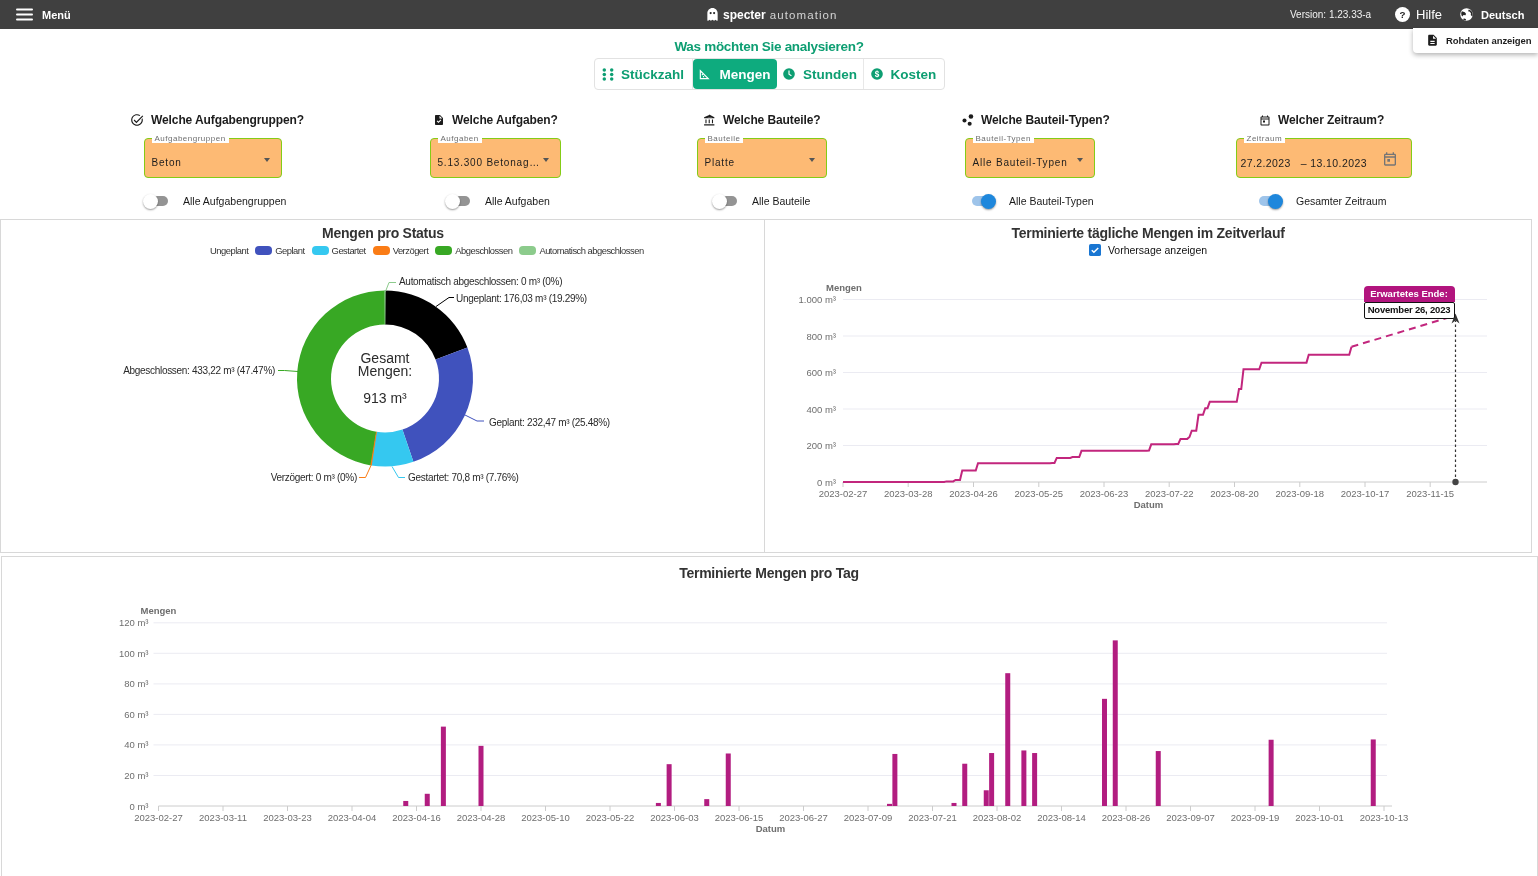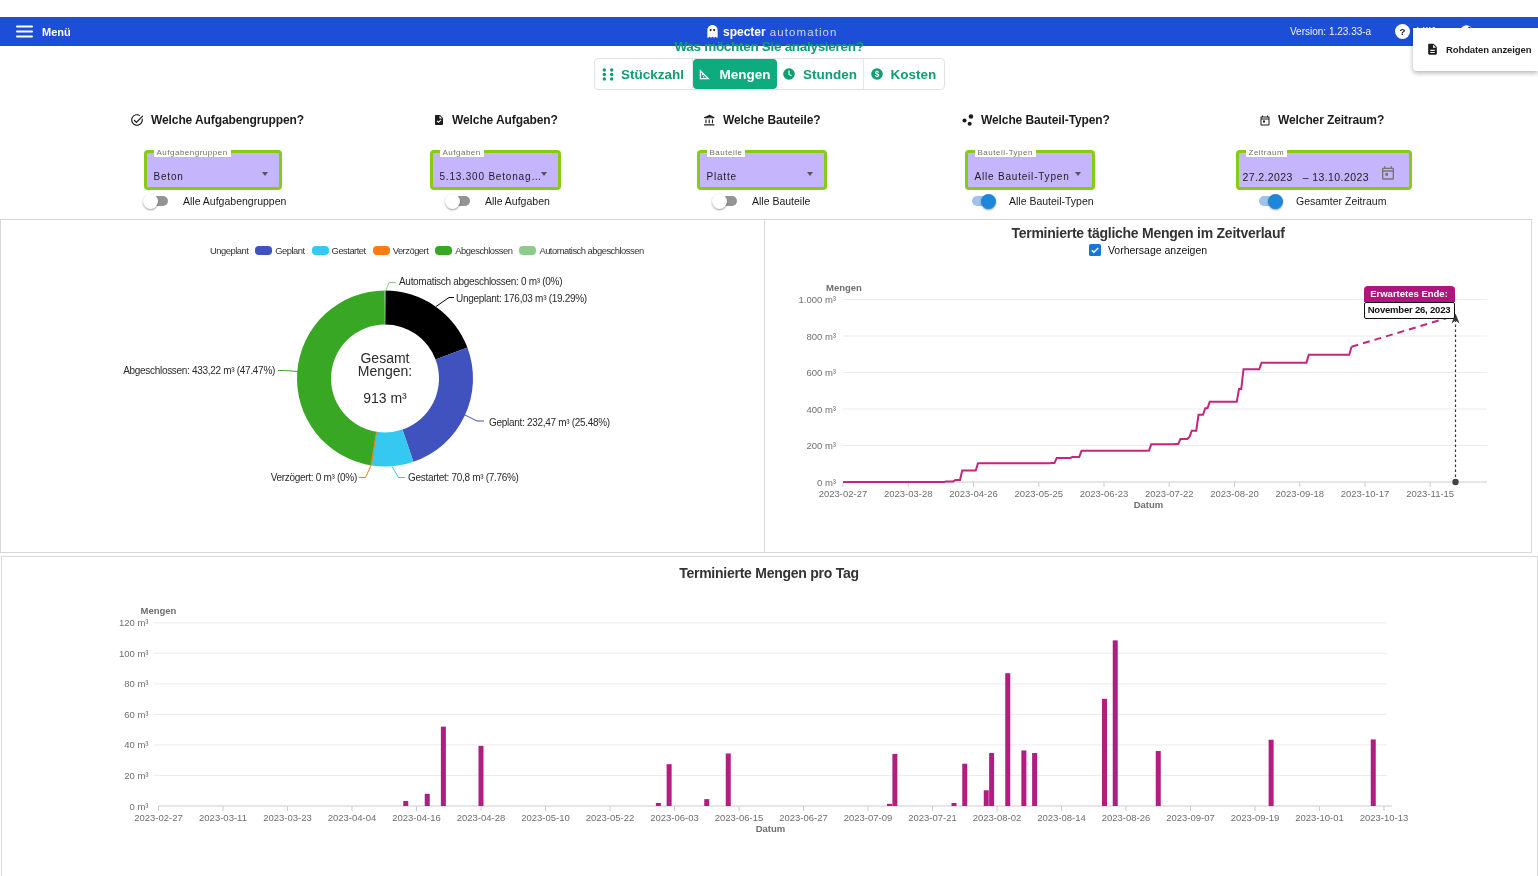--- a/index.html
+++ b/index.html
@@ -1,23 +1,23 @@
 <!DOCTYPE html>
 <html><head><meta charset="utf-8"><style>
 *{margin:0;padding:0;box-sizing:border-box}
 html,body{width:1538px;height:876px;background:#fff;font-family:"Liberation Sans",sans-serif;overflow:hidden}
 #page{position:relative;width:1538px;height:876px}
-#topbar{position:absolute;left:0;top:17px;width:1538px;height:29px;background:#1d4ed8;color:#fff}
+#topbar{position:absolute;left:0;top:0;width:1538px;height:29px;background:#404040;color:#fff}
 .tb{position:absolute;top:0;height:29px;display:flex;align-items:center}
 #seg{position:absolute;left:593.5px;top:58px;width:351px;height:32px;border:1px solid #e2e2e2;border-radius:4px;background:#fff;display:flex}
 .segbtn{display:flex;align-items:center;justify-content:center;gap:7px;color:#0d9e72;font-size:13.5px;font-weight:bold;border-right:1px solid #e8e8e8}
 .segbtn:last-child{border-right:none}
 .segsel{background:#0eab7e;color:#fff;border-radius:4px;border-right:none}
 .fhead{position:absolute;top:112px;height:16px;display:flex;align-items:center;gap:7px;font-size:12px;letter-spacing:-0.1px;font-weight:bold;color:#1c1c1c}
-.selbox{position:absolute;top:150px;height:40px;border:3px solid #84cc16;border-radius:4px;background:#c4b5fd}
+.selbox{position:absolute;top:138px;height:40px;border:1px solid #84cc16;border-radius:4px;background:#fdba74}
 .sellab{position:absolute;top:-4px;left:7px;background:#fff;padding:0 3px;font-size:8px;color:#6f6f6f;letter-spacing:0.5px;line-height:8px}
 .selval{position:absolute;left:7px;top:18px;font-size:10px;color:#1d1d1d;letter-spacing:0.8px;white-space:nowrap}
 .selarr{position:absolute;right:11px;top:18.5px;width:0;height:0;border-left:3.8px solid transparent;border-right:3.8px solid transparent;border-top:4.2px solid #555}
 .togrow{position:absolute;top:193px;height:16px;display:flex;align-items:center;gap:16px;font-size:10.5px;color:#1a1a1a}
 .tog{position:relative;width:23px;height:16px;flex:0 0 auto}
 .togtrack{position:absolute;left:2px;top:3px;width:22px;height:10px;border-radius:5px}
 .togthumb{position:absolute;top:0.5px;width:15px;height:15px;border-radius:50%;box-shadow:0 1px 2px rgba(0,0,0,.4)}
 .off .togtrack{background:#949494}
 .off .togthumb{left:-1px;background:#fff}
 .on .togtrack{background:#9ec4ea}
@@ -57,21 +57,21 @@
  </div>
  <div class="tb" style="left:1459px;gap:7px">
   <svg width="15" height="15" viewBox="0 0 24 24">
           <circle cx="12" cy="12" r="10" fill="#fff"></circle>
           <path fill="#272727" d="M21.8 12c0 1.2-.2 2.3-.6 3.3l-2.4-2.5.4-2.4-1.7-2.9-3-.7 1.1-2.9c3.6 1 6.2 4.2 6.2 8.1zM4.6 6.9l4.7 1.6 1.9 2.4-.7 2.4-3.2-.4-2.2 2.1c-1.9-2.3-2.1-5.6-.5-8.1zm4.3 11.4 2.5 1.4-1 2a9.8 9.8 0 0 1-4.4-2.5l2.9-.9z"></path>
         </svg>
   <span style="font-size:11px;font-weight:bold">Deutsch</span>
  </div>
 </div>
 
-<div style="position:absolute;left:1413px;top:28px;width:125px;height:43px;background:#fff;border-radius:0 0 0 4px;box-shadow:0 2px 5px rgba(0,0,0,.3);display:flex;align-items:center;gap:7px;padding-left:13px;z-index:5">
+<div style="position:absolute;left:1413px;top:28px;width:125px;height:25px;background:#fff;border-radius:0 0 0 4px;box-shadow:0 2px 5px rgba(0,0,0,.3);display:flex;align-items:center;gap:7px;padding-left:13px;z-index:5">
  <svg width="13" height="16.5" viewBox="0 0 24 24">
         <path fill="#1d1d1d" d="M14 2H6c-1.1 0-2 .9-2 2v16c0 1.1.9 2 2 2h12c1.1 0 2-.9 2-2V8l-6-6zm-1 7V3.5L18.5 9H13zm-5 4h8v2H8v-2zm0 4h8v2H8v-2z"></path>
       </svg>
  <span style="font-size:9.5px;font-weight:bold;letter-spacing:-0.1px;color:#1e1e1e">Rohdaten anzeigen</span>
 </div>
 
 <div style="position:absolute;left:0;top:38.5px;width:1538px;text-align:center;font-size:13.5px;letter-spacing:-0.3px;font-weight:bold;color:#0d9e72">Was möchten Sie analysieren?</div>
 
 <div id="seg">
  <div class="segbtn" style="width:98px">
@@ -197,20 +197,21 @@
     </div>
     <div class="togrow" style="left:1257px">
       <div class="tog on">
         <div class="togtrack"></div>
         <div class="togthumb"></div>
       </div>
       <span>Gesamter Zeitraum</span>
     </div>
 
 <div class="panel" style="left:0px;top:218.5px;width:766px;height:334.5px">
+ <div class="ptitle" style="top:5px">Mengen pro Status</div>
  <div style="position:absolute;left:209px;top:25.5px;display:flex;align-items:center;font-size:9.4px;letter-spacing:-0.5px;color:#333">
         <span>Ungeplant</span>
         <span style="display:inline-block;width:17px;height:9.5px;border-radius:4px;background:#4052bd;margin-left:7px;margin-right:3px"></span>
         <span>Geplant</span>
         <span style="display:inline-block;width:17px;height:9.5px;border-radius:4px;background:#35c8f0;margin-left:7px;margin-right:3px"></span>
         <span>Gestartet</span>
         <span style="display:inline-block;width:17px;height:9.5px;border-radius:4px;background:#fa7c16;margin-left:7px;margin-right:3px"></span>
         <span>Verzögert</span>
         <span style="display:inline-block;width:17px;height:9.5px;border-radius:4px;background:#38a824;margin-left:7px;margin-right:3px"></span>
         <span>Abgeschlossen</span>

